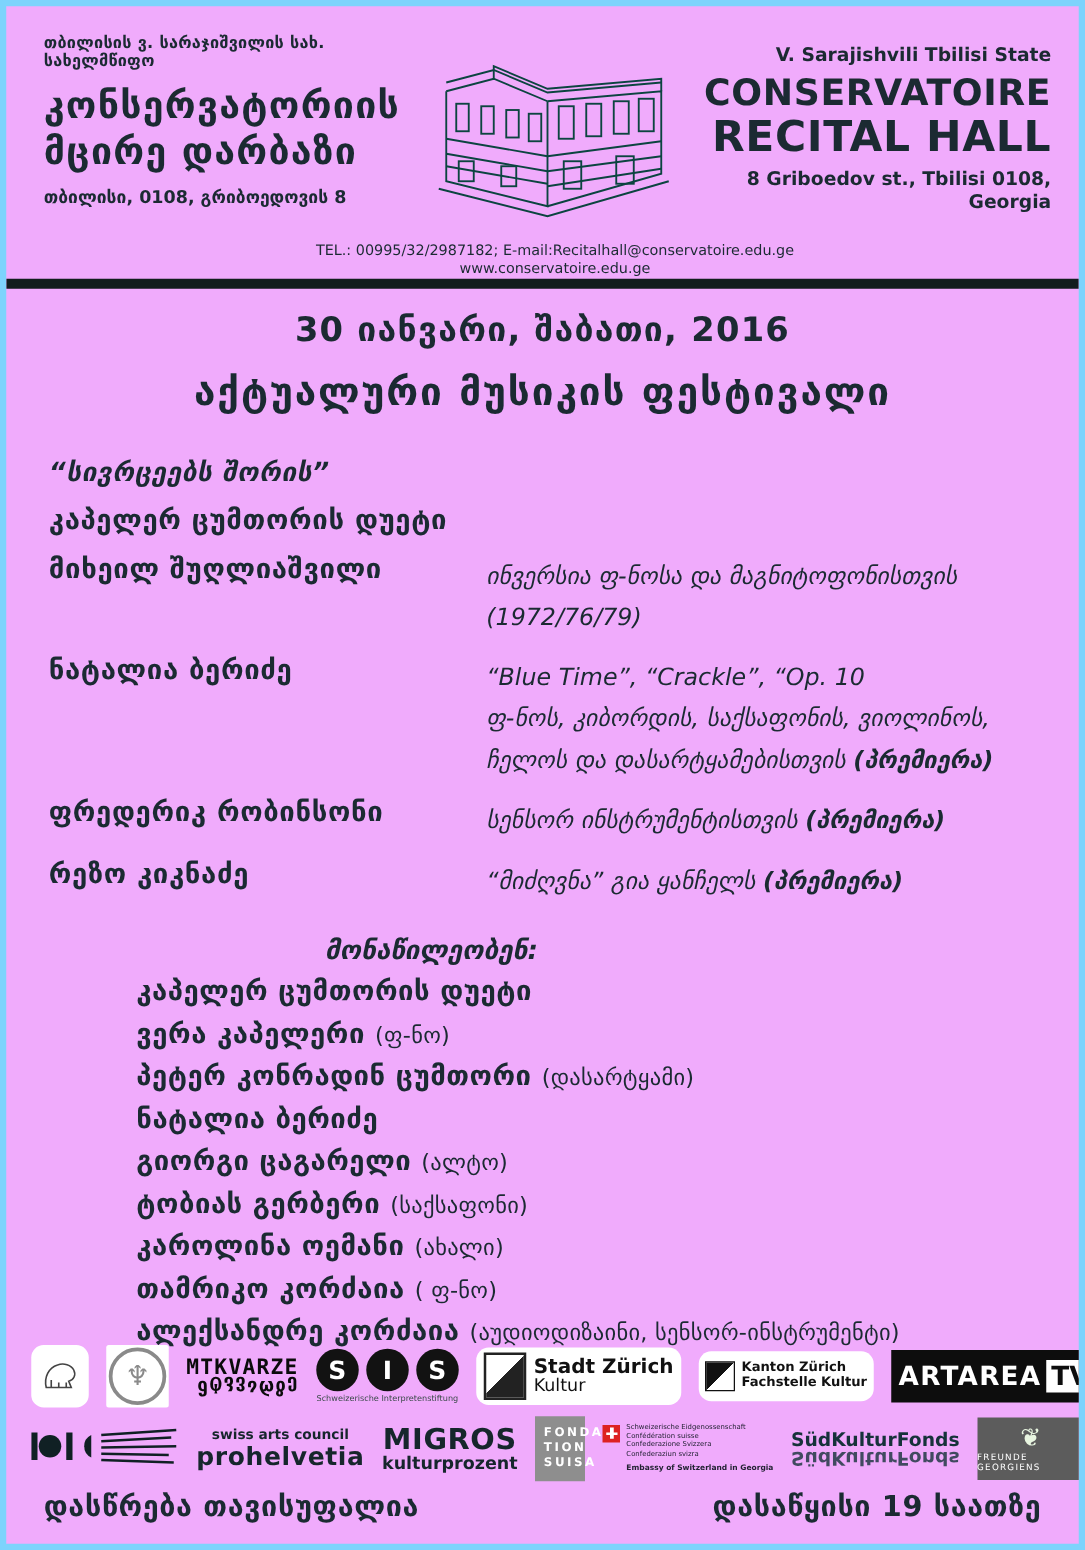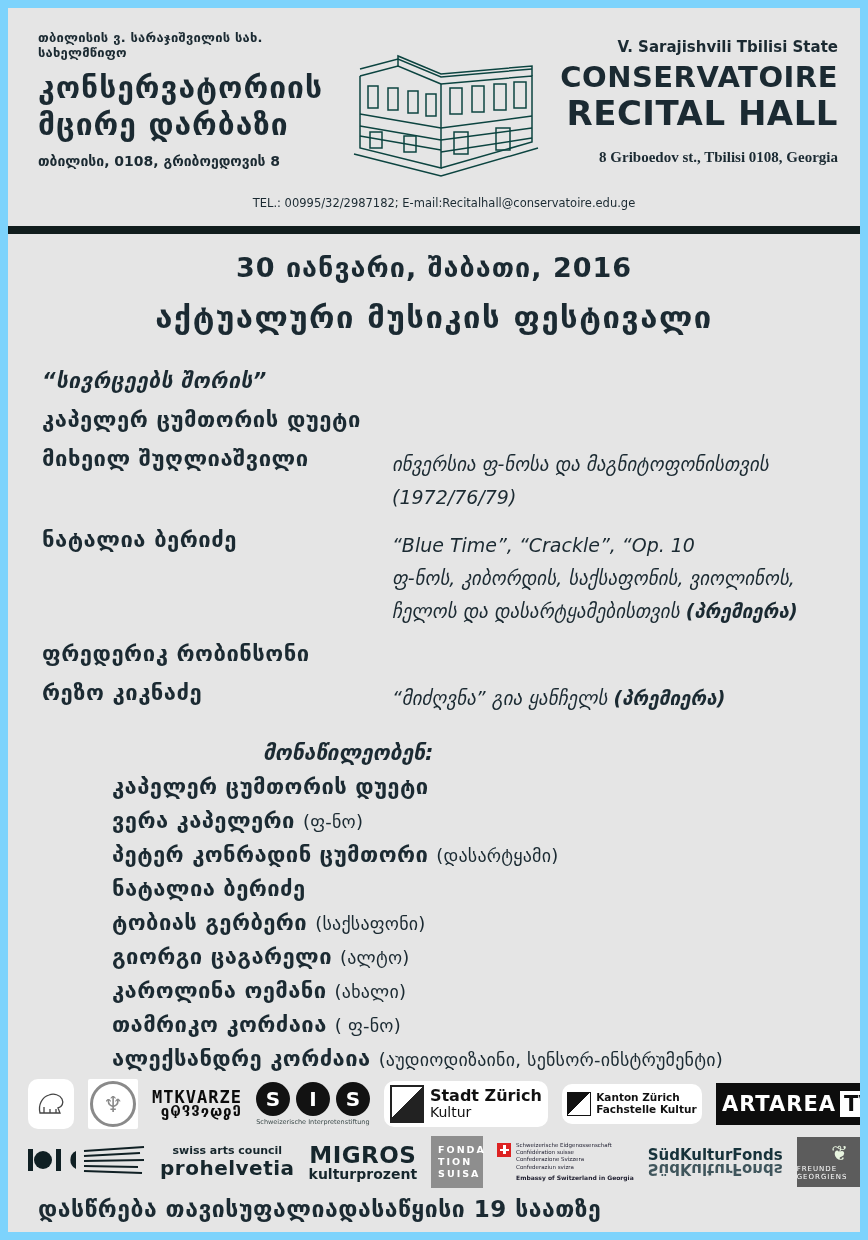--- a/index.html
+++ b/index.html
@@ -1,33 +1,33 @@
 <!DOCTYPE html>
 <html><head>
 <meta charset="utf-8">
 <style>
   html,body{margin:0;padding:0;background:#555;}
   .poster{
     position:relative;width:868px;height:1240px;margin:0 auto;
-    background:#e5e5e5;color:#1b2a32;
+    background:#f0abfc;color:#1b2a32;
     font-family:"DejaVu Sans", sans-serif;
-    box-sizing:border-box;border:8px solid #7dd3fc;overflow:hidden;
+    box-sizing:border-box;border:5px solid #7dd3fc;overflow:hidden;
   }
   
   .header{position:relative;height:218px;border-bottom:8px solid #111d1d;}
   .hdr-left{position:absolute;left:30px;top:22px;width:300px;}
   .hdr-left .small{font-size:13px;font-weight:600;letter-spacing:.2px;margin-bottom:10px;}
   .hdr-left .big{font-size:30px;font-weight:800;letter-spacing:1px;line-height:1.22;}
   .hdr-left .addr{font-size:14px;font-weight:700;margin-top:10px;}
   .hdr-bldg{position:absolute;left:338px;top:28px;width:200px;height:150px;}
   .hdr-right{position:absolute;right:22px;top:30px;width:300px;text-align:right;}
   .hdr-right .small{font-size:15px;font-weight:600;margin-bottom:6px;}
   .hdr-right .l1{font-size:29px;font-weight:800;letter-spacing:.5px;line-height:1.1;}
   .hdr-right .l2{font-size:34px;font-weight:800;letter-spacing:.5px;line-height:1.15;}
-  .hdr-right .addr{font-size:15px;font-weight:700;margin-top:16px;font-family:Liberation Serif, serif;}
+  .hdr-right .addr{font-size:15px;font-weight:700;margin-top:4px;}
   .hdr-contact{position:absolute;left:180px;right:160px;top:188px;text-align:center;
     font-size:11.5px;line-height:1.25;font-weight:500;}
   
   .date{ text-align:center;margin-top:18px;font-size:27px;font-weight:600;letter-spacing:1px;}
   .title{text-align:center;margin-top:16px;font-size:31px;font-weight:800;letter-spacing:1.5px;}
   .subtitle{margin:34px 0 0 34px;font-size:21px;font-weight:800;font-style:italic;letter-spacing:.5px;}
   .ensemble{margin:14px 0 0 34px;font-size:22px;font-weight:800;letter-spacing:.5px;}
   
   .program{margin:6px 0 0 34px;}
   .prog-row{display:flex;margin-top:14px;}
@@ -66,36 +66,36 @@
   .artarea{flex:none;height:42px;background:#0d0d0d;color:#fff;display:flex;align-items:center;padding:0 6px;gap:4px;}
   .artarea .word{font-size:21px;font-weight:800;letter-spacing:1px;}
   .artarea .tv{background:#fff;color:#0d0d0d;font-size:21px;font-weight:900;padding:1px 4px;}
   .ioic{flex:none;}
   .prohelv{flex:none;text-align:center;color:#16262c;line-height:1.1;}
   .prohelv .a{font-size:11px;font-weight:600;}
   .prohelv .b{font-size:20px;font-weight:700;letter-spacing:.5px;}
   .migros{flex:none;text-align:center;color:#16262c;line-height:1;}
   .migros .a{font-size:23px;font-weight:900;letter-spacing:.5px;}
   .migros .b{font-size:14px;font-weight:800;}
-  .suisa{width:52px;height:52px;background:#8e8e8e;color:#fff;flex:none;display:flex;flex-direction:column;
+  .suisa{width:40px;height:52px;background:#8e8e8e;color:#fff;flex:none;display:flex;flex-direction:column;
     align-items:flex-start;justify-content:center;padding-left:7px;box-sizing:border-box;font-size:9.5px;font-weight:700;letter-spacing:2px;line-height:1.25;}
   .embassy{flex:none;display:flex;gap:5px;align-items:flex-start;}
   .embassy .cross{width:14px;height:14px;background:#d22;position:relative;flex:none;margin-top:1px;}
   .embassy .cross:before{content:"";position:absolute;left:6px;top:2.5px;width:2.5px;height:9px;background:#fff;}
   .embassy .cross:after{content:"";position:absolute;top:6px;left:2.5px;height:2.5px;width:9px;background:#fff;}
   .embassy .etxt{font-size:5.5px;line-height:1.35;color:#223;}
   .embassy .ecap{font-size:6px;font-weight:700;margin-top:3px;}
   .sudkultur{flex:none;line-height:.95;text-align:center;color:#16323a;}
   .sudkultur .a{font-size:15px;font-weight:800;}
   .sudkultur .b{font-size:15px;font-weight:800;transform:scaleY(-1);opacity:.8;}
   .freunde{width:86px;height:50px;background:#5c5c5c;color:#fff;flex:none;display:flex;flex-direction:column;align-items:center;justify-content:center;}
   .freunde .tree{font-size:20px;line-height:1;color:#e8f5e0;}
   .freunde .ftxt{font-size:7px;letter-spacing:1px;margin-top:2px;}
   
-  .footer{position:absolute;left:30px;right:30px;top:1188px;display:flex;
+  .footer{position:absolute;left:30px;right:30px;top:1188px;display:flex;justify-content:space-between;
     font-size:23px;font-weight:800;letter-spacing:.5px;}
   svg .ln{stroke:#0c4440;fill:none;stroke-width:1.5;}
 </style>
 </head>
 <body>
 
 <div class="poster">
 
   <div class="header">
     <div class="hdr-left">
@@ -136,20 +136,21 @@
 
     <div class="hdr-right">
       <div class="small">V. Sarajishvili Tbilisi State</div>
       <div class="l1">CONSERVATOIRE</div>
       <div class="l2">RECITAL HALL</div>
       <div class="addr">8 Griboedov st., Tbilisi 0108, Georgia</div>
     </div>
 
     <div class="hdr-contact">
       <div>TEL.: 00995/32/2987182; E-mail:Recitalhall@conservatoire.edu.ge</div>
+      <div>www.conservatoire.edu.ge</div>
     </div>
   </div>
 
   <div class="date">30  იანვარი, შაბათი, 2016</div>
   <div class="title">აქტუალური მუსიკის ფესტივალი</div>
   <div class="subtitle">“სივრცეებს შორის”</div>
   <div class="ensemble">კაპელერ ცუმთორის დუეტი</div>
 
   <div class="program">
 
@@ -168,41 +169,44 @@
         <div class="work-line">ფ-ნოს,  კიბორდის, საქსაფონის, ვიოლინოს,</div>
         <div class="work-line">
           <span>ჩელოს და დასარტყამებისთვის </span><span class="premiere">(პრემიერა)</span>
         </div>
       </div>
     </div>
 
     <div class="prog-row">
       <div class="prog-name">ფრედერიკ რობინსონი</div>
       <div class="prog-works">
+        <div class="work-line">
+          <span>სენსორ  ინსტრუმენტისთვის </span><span class="premiere">(პრემიერა)</span>
+        </div>
       </div>
     </div>
 
     <div class="prog-row">
       <div class="prog-name">რეზო კიკნაძე</div>
       <div class="prog-works">
         <div class="work-line">
           <span>“მიძღვნა”  გია ყანჩელს </span><span class="premiere">(პრემიერა)</span>
         </div>
       </div>
     </div>
   </div>
 
   <div class="parts-heading">მონაწილეობენ:</div>
   <div class="participants">
     <div class="part-line"><span>კაპელერ ცუმთორის დუეტი</span><span class="part-role"></span></div>
     <div class="part-line"><span>ვერა კაპელერი </span><span class="part-role">(ფ-ნო)</span></div>
     <div class="part-line"><span>პეტერ კონრადინ ცუმთორი </span><span class="part-role">(დასარტყამი)</span></div>
     <div class="part-line"><span>ნატალია ბერიძე</span><span class="part-role"></span></div>
+    <div class="part-line"><span>გიორგი ცაგარელი </span><span class="part-role">(ალტო)</span></div>
     <div class="part-line"><span>ტობიას გერბერი </span><span class="part-role">(საქსაფონი)</span></div>
-    <div class="part-line"><span>გიორგი ცაგარელი </span><span class="part-role">(ალტო)</span></div>
     <div class="part-line"><span>კაროლინა ოემანი </span><span class="part-role">(ახალი)</span></div>
     <div class="part-line"><span>თამრიკო კორძაია </span><span class="part-role">( ფ-ნო)</span></div>
     <div class="part-line"><span>ალექსანდრე კორძაია </span><span class="part-role">(აუდიოდიზაინი, სენსორ-ინსტრუმენტი)</span></div>
   </div>
 
   <div class="logos">
     <div class="lrow">
       <div class="whitebox ministry">
         <svg width="34" height="34" viewBox="0 0 34 34">
             <path d="M6 26 C4 18 8 10 15 8 C20 6 26 8 28 12 C30 16 28 20 24 21 L26 26 Z M10 26 L10 20 M16 26 L16 22 M22 26 L22 22" stroke="#444" fill="none" stroke-width="1.3"></path>

